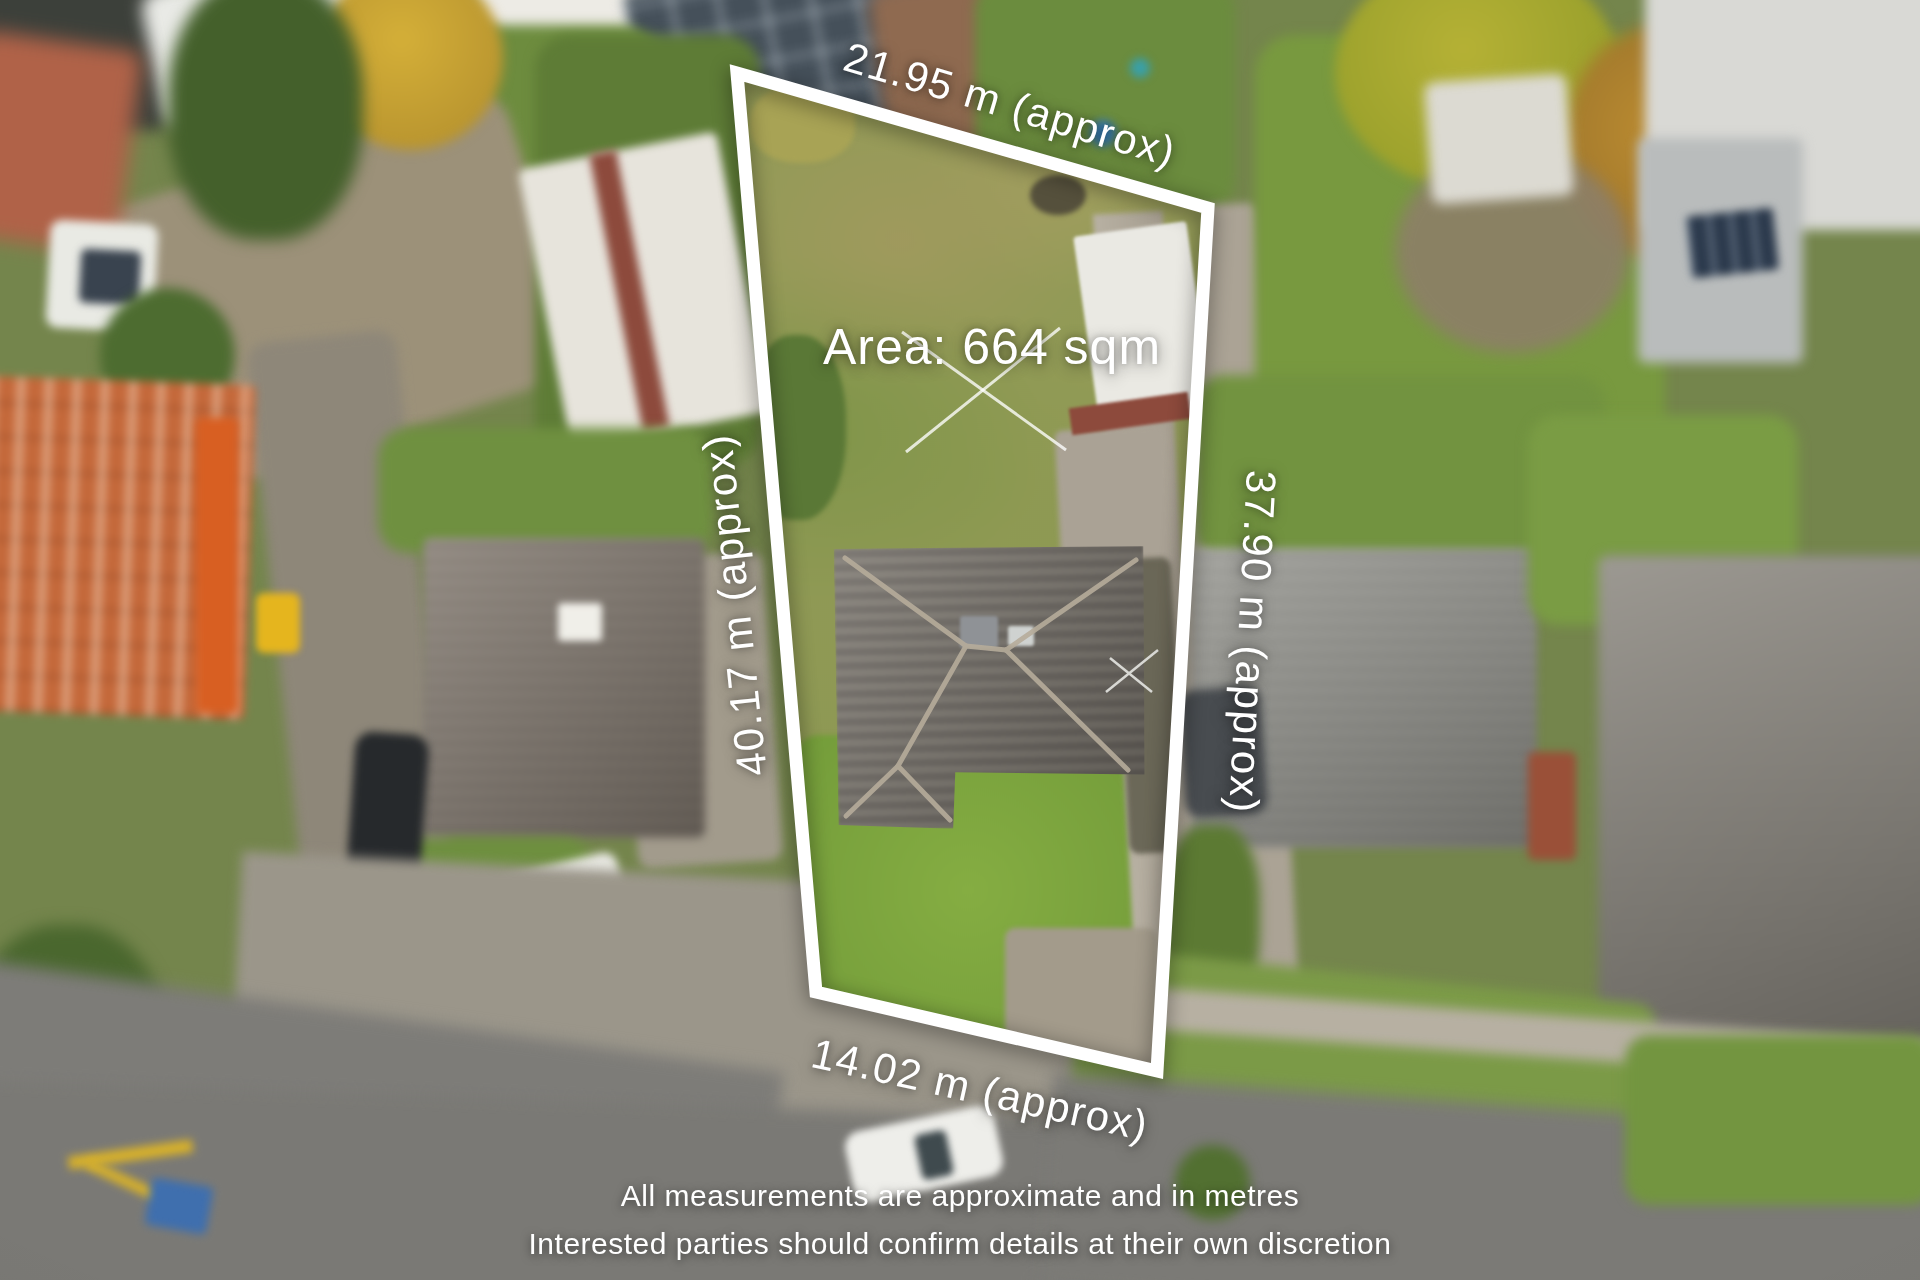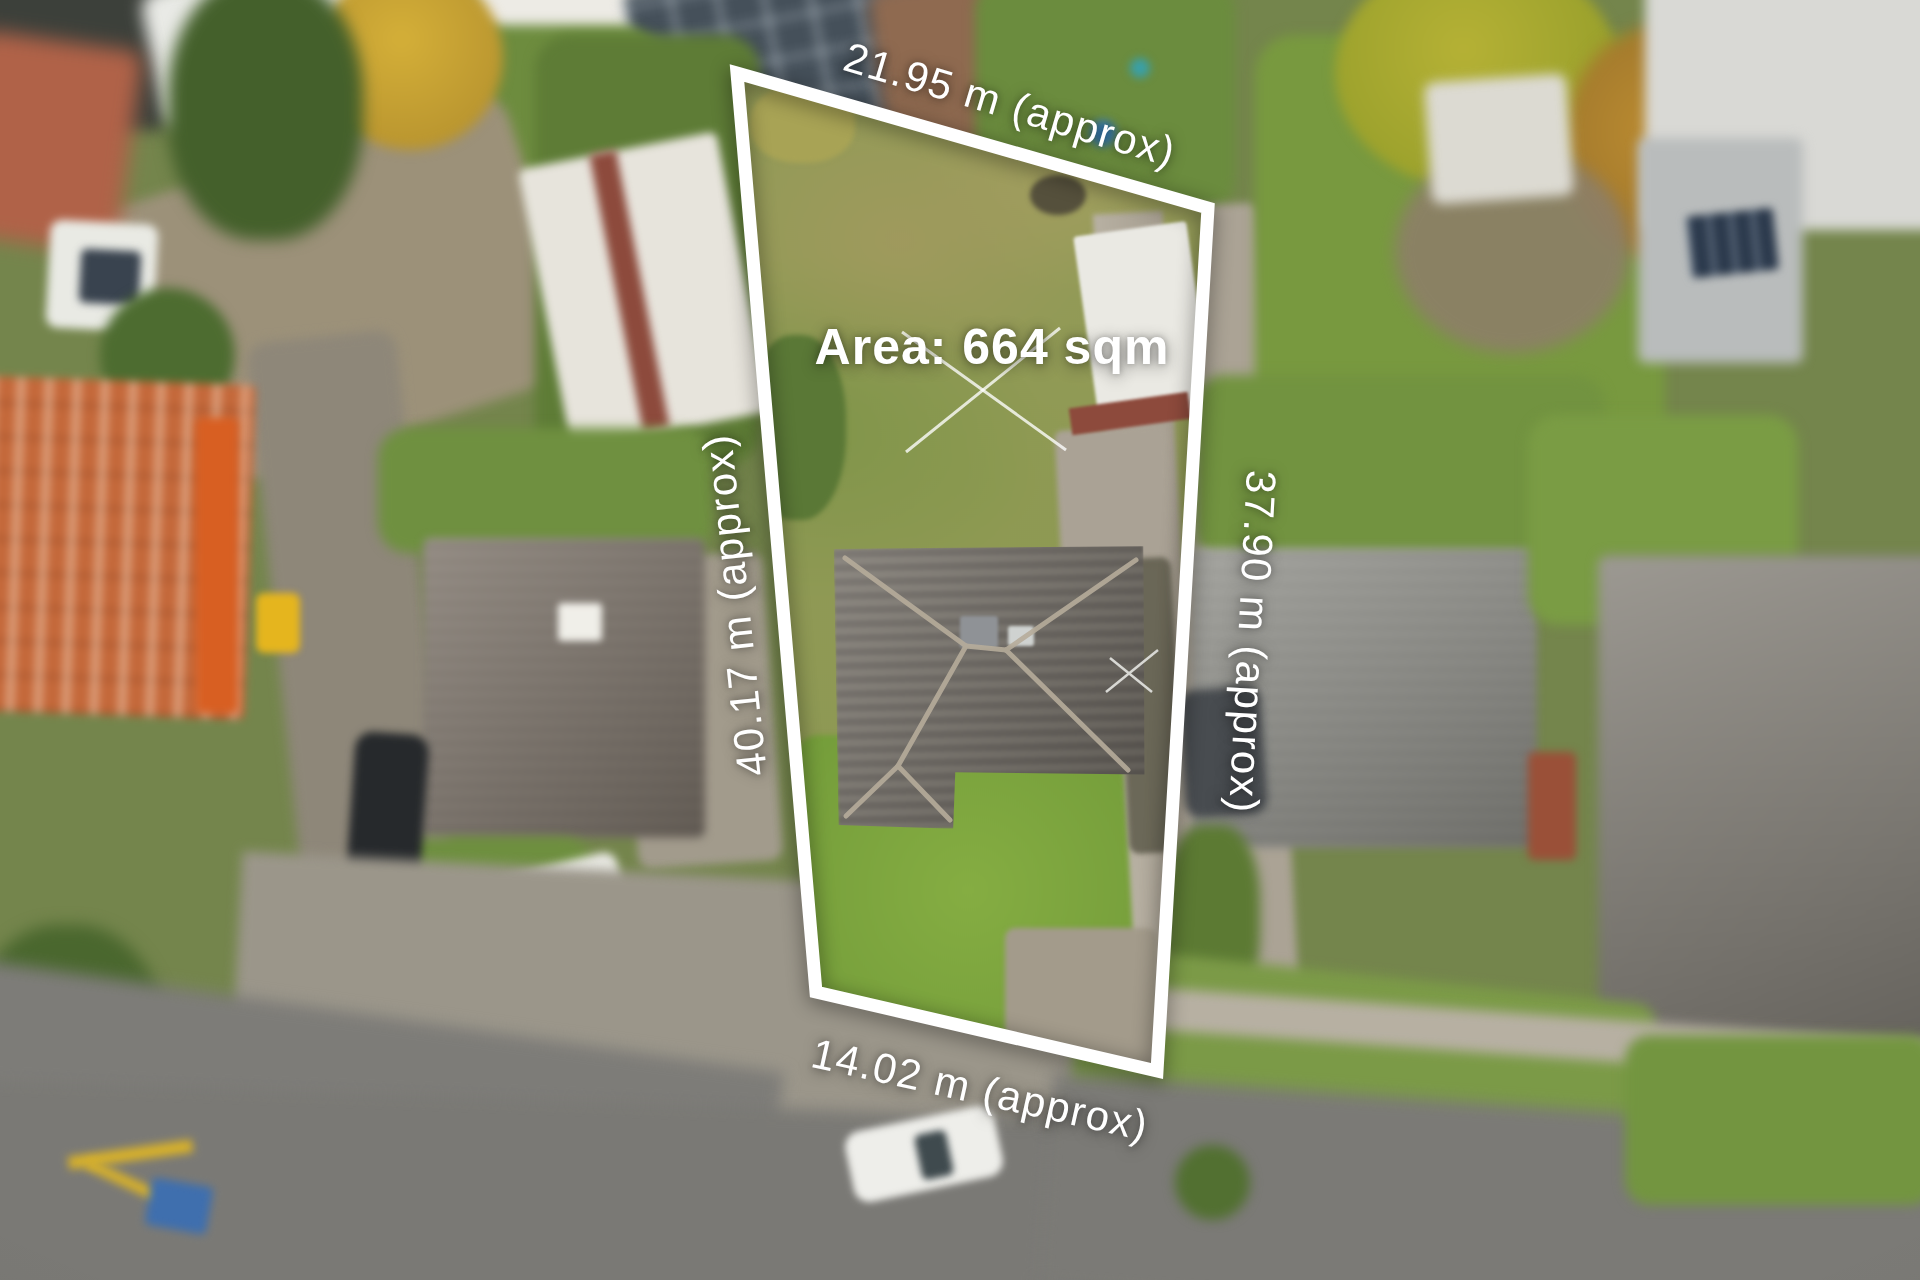--- a/index.html
+++ b/index.html
@@ -5,21 +5,21 @@
   html,body{margin:0;padding:0;background:#62713f;}
   #stage{position:relative;width:1920px;height:1280px;overflow:hidden;
          background:#74854c;font-family:"Liberation Sans",sans-serif;}
   .blob{position:absolute;}
   .b1{filter:blur(1.5px);} .b2{filter:blur(2.5px);} .b3{filter:blur(3.5px);}
   .b4{filter:blur(4.5px);} .b5{filter:blur(6px);} .b6{filter:blur(8px);} .b7{filter:blur(10px);}
   .tile{background:repeating-linear-gradient(0deg,#7b766e 0 7px,#6d6862 7px 14px);}
   .meas{position:absolute;color:#fff;font-size:42px;font-weight:400;letter-spacing:1.5px;
         white-space:nowrap;text-shadow:0 2px 14px rgba(0,0,0,.5),0 0 6px rgba(0,0,0,.25);}
   .area{position:absolute;left:782px;top:310px;width:420px;text-align:center;color:#fff;
-        font-size:50px;font-weight:700;letter-spacing:1px;line-height:1.5;
+        font-size:50px;font-weight:400;letter-spacing:1px;line-height:1.5;
         text-shadow:0 3px 16px rgba(0,0,0,.45),0 0 6px rgba(0,0,0,.25);}
   .disc{position:absolute;left:460px;top:1172px;width:1000px;text-align:center;color:#fff;
         font-size:30px;font-weight:400;letter-spacing:.5px;line-height:1.6;
         text-shadow:0 2px 10px rgba(0,0,0,.55);}
   #prop{position:absolute;inset:0;
         clip-path:polygon(740px 76px,1205px 211px,1154px 1068px,819px 989px);}
   #vignette{position:absolute;inset:0;pointer-events:none;
         background:radial-gradient(140% 120% at 50% 45%,rgba(0,0,0,0) 55%,rgba(35,40,25,.22) 100%);}
   svg{position:absolute;inset:0;overflow:visible;}
 </style>
@@ -163,15 +163,17 @@
 
   <div class="meas" style="left:1252px;top:642px;transform:translate(-50%,-50%) rotate(93deg);">37.90 m (approx)</div>
 
   <div class="meas" style="left:980px;top:1090px;transform:translate(-50%,-50%) rotate(12.5deg);">14.02 m (approx)</div>
 
   <div class="area">
     <div>Area: 664 sqm</div>
   </div>
 
   <div class="disc">
+    <div>All measurements are approximate and in metres</div>
+    <div>Interested parties should confirm details at their own discretion</div>
   </div>
 
 </div>
 
 </body></html>

